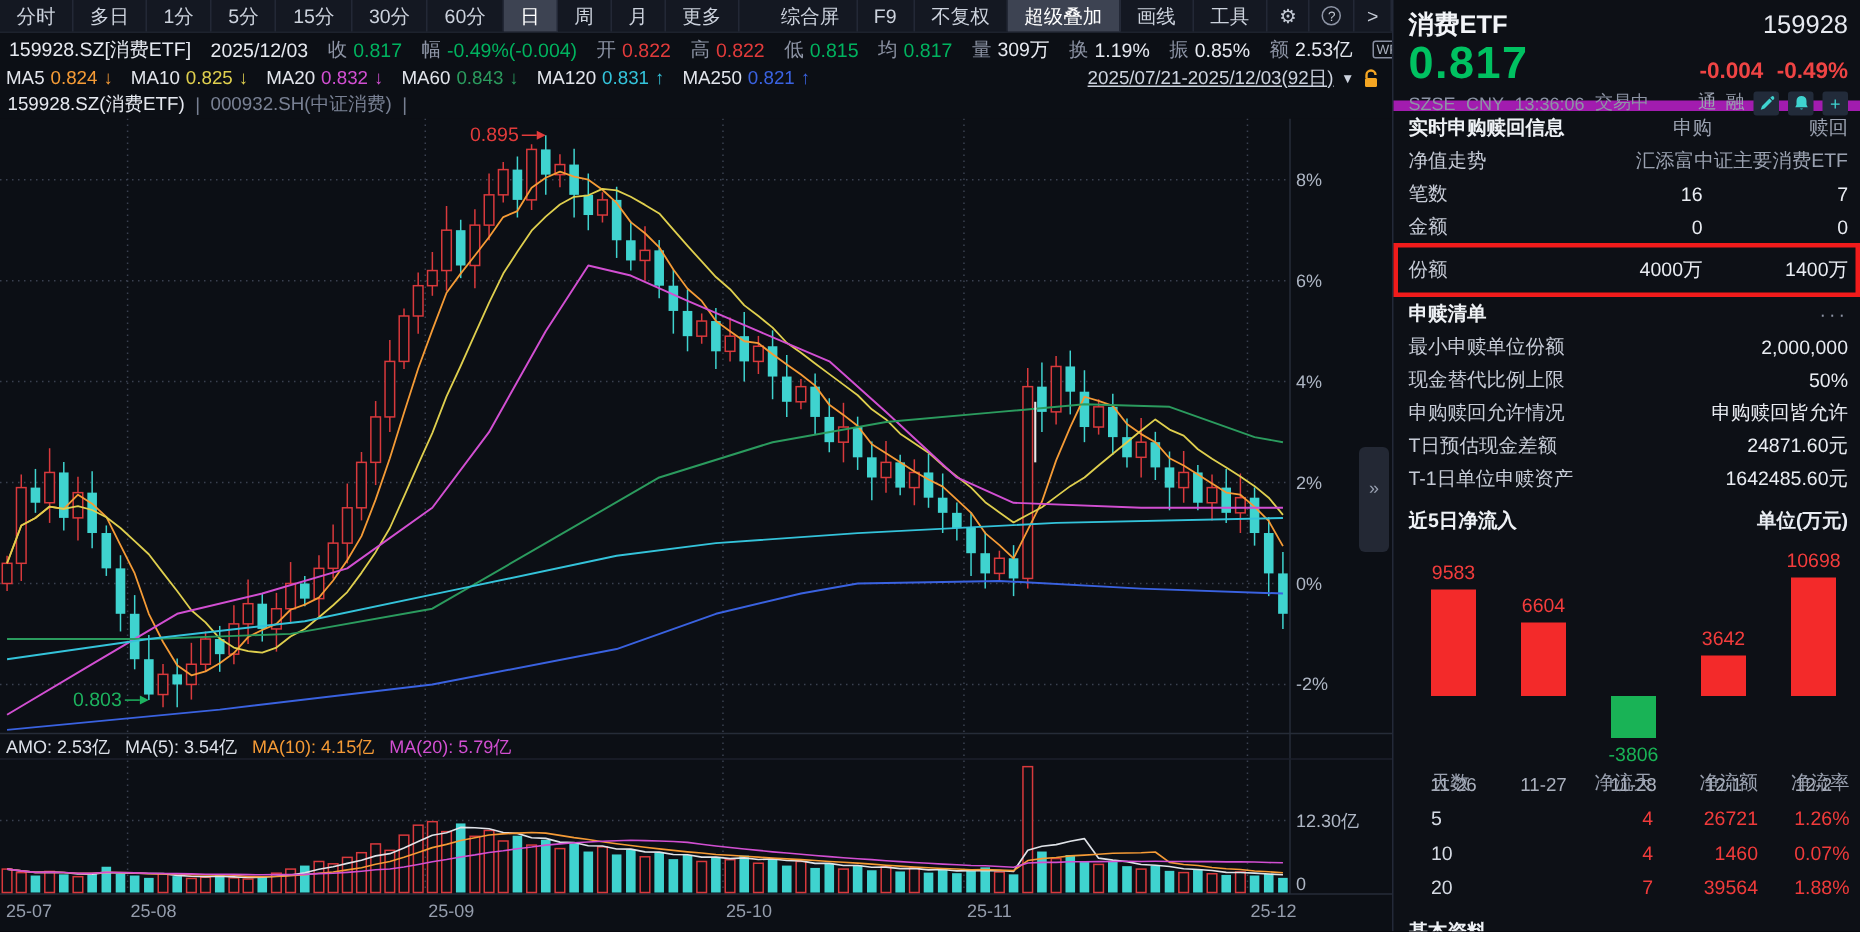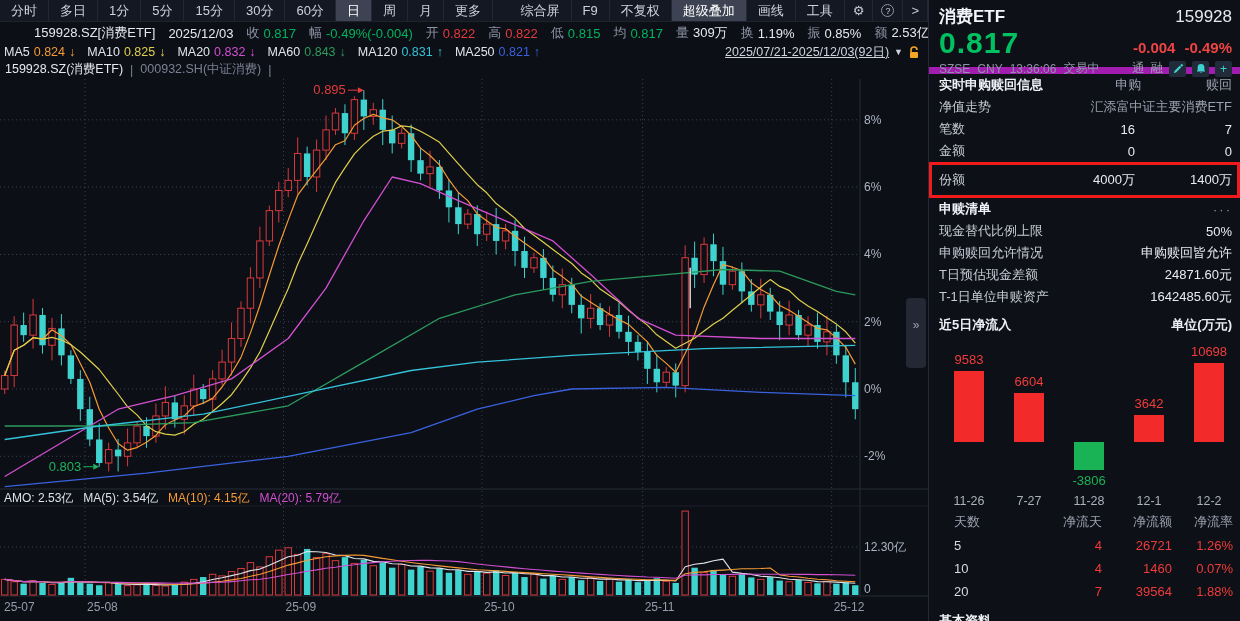--- a/index.html
+++ b/index.html
@@ -10,21 +10,21 @@
   
   .row1 { position:absolute; top:0; left:0; width:928px; height:22px; background:#141822; border-bottom:1px solid #1d222d; display:flex; align-items:stretch; font-size:13px; color:#ccd2dd; }
   .tabgroup { display:flex; }
   .tabgroup.right { margin-left:auto; }
   .tb { display:flex; align-items:center; padding:0 11px; border-right:1px solid #232836; cursor:default; white-space:nowrap; }
   .tb.active { background:#3d4352; color:#ffffff; }
   .tb.icon-btn { padding:0 8px; color:#c3c9d4; }
   .help-circle { display:inline-block; width:13px; height:13px; line-height:12px; border:1px solid #8d94a5; border-radius:50%; text-align:center; font-size:9px; color:#c3c9d4; }
 
   
-  .row2 { position:absolute; top:23px; left:0; width:928px; height:20px; display:flex; align-items:center; gap:13px; padding-left:6px; font-size:13px; white-space:nowrap;margin-left:28px; }
+  .row2 { position:absolute; top:23px; left:0; width:928px; height:20px; display:flex; align-items:center; gap:13px; padding-left:6px; font-size:13px; white-space:nowrap; }
   .seg { display:flex; gap:4px; align-items:center; }
   .seg .lb { color:#8d94a5; }
   .c-white { color:#e6e9f0; } .c-red { color:#e23b3b; } .c-green { color:#00b35f; }
   .wp-badge { font-size:9px; color:#aab1bf; border:1px solid #868da0; padding:0 2px; border-radius:2px; }
 
   
   .row3 { position:absolute; top:43px; left:0; width:928px; height:18px; display:flex; align-items:center; gap:12px; padding-left:4px; font-size:12.5px; white-space:nowrap; }
   .ma-item { display:flex; gap:4px; }
   .ma-item .lb { color:#e2e5ec; }
   .range-box { margin-left:auto; display:flex; align-items:center; gap:5px; padding-right:8px; }
@@ -617,20 +617,24 @@
           <span class="col2">1400万</span>
         </div>
       </div>
 
     <div class="prow">
       <span class="lbl bold">申赎清单</span>
       <span class="more-dots">···</span>
     </div>
     <div id="list-rows">
         <div class="prow">
+          <span class="lbl">最小申赎单位份额</span>
+          <span class="val">2,000,000</span>
+        </div>
+        <div class="prow">
           <span class="lbl">现金替代比例上限</span>
           <span class="val">50%</span>
         </div>
         <div class="prow">
           <span class="lbl">申购赎回允许情况</span>
           <span class="val">申购赎回皆允许</span>
         </div>
         <div class="prow">
           <span class="lbl">T日预估现金差额</span>
           <span class="val">24871.60元</span>
@@ -644,21 +648,21 @@
     <div class="prow" style="margin-top:6px;">
       <span class="lbl bold">近5日净流入</span>
       <span class="val bold">单位(万元)</span>
     </div>
     <div id="flow-chart">
         <div class="fbar pos" style="left: 25px; top: 35px; height: 71px;"></div>
         <div class="fbar-label pos" style="left: 10px; top: 16px;">9583</div>
         <div class="fdate" style="left: 10px;">11-26</div>
         <div class="fbar pos" style="left: 85px; top: 57px; height: 49px;"></div>
         <div class="fbar-label pos" style="left: 70px; top: 38px;">6604</div>
-        <div class="fdate" style="left: 70px;">7-27</div>
+        <div class="fdate" style="left: 70px;">11-27</div>
         <div class="fbar neg" style="left: 145px; top: 106px; height: 28px;"></div>
         <div class="fbar-label neg" style="left: 130px; top: 137px;">-3806</div>
         <div class="fdate" style="left: 130px;">11-28</div>
         <div class="fbar pos" style="left: 205px; top: 79px; height: 27px;"></div>
         <div class="fbar-label pos" style="left: 190px; top: 60px;">3642</div>
         <div class="fdate" style="left: 190px;">12-1</div>
         <div class="fbar pos" style="left: 265px; top: 27px; height: 79px;"></div>
         <div class="fbar-label pos" style="left: 250px; top: 8px;">10698</div>
         <div class="fdate" style="left: 250px;">12-2</div>
       </div>

